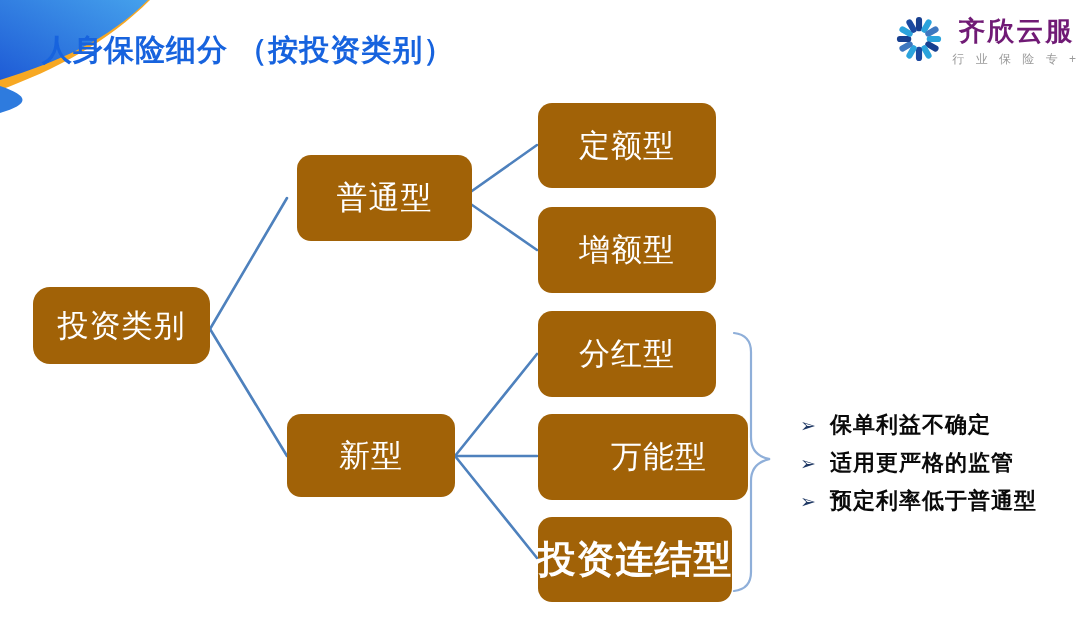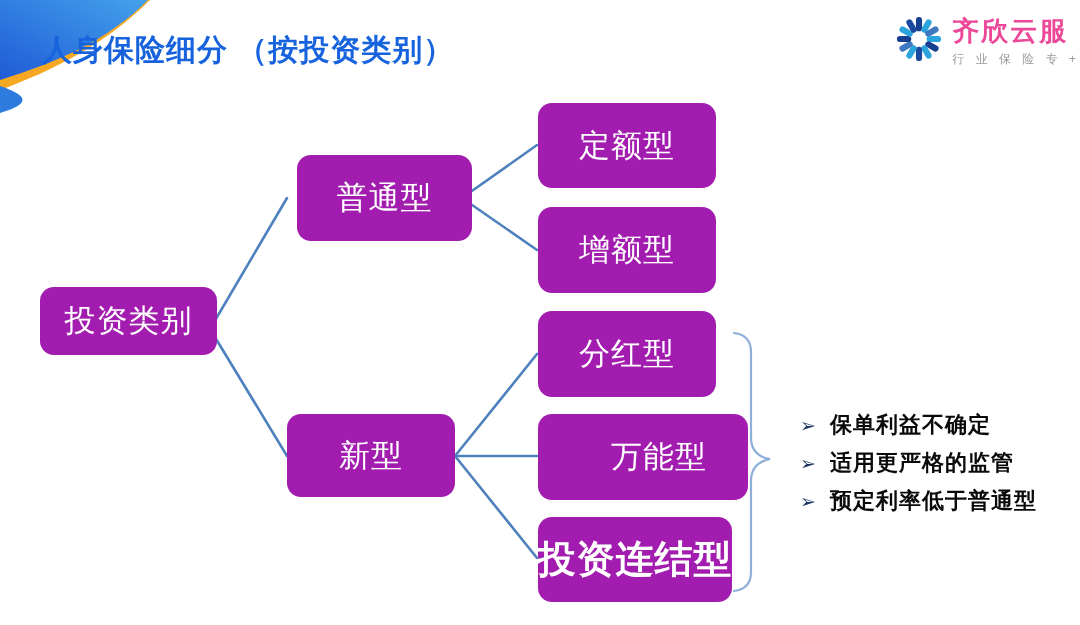--- a/index.html
+++ b/index.html
@@ -11,31 +11,31 @@
   
   .corner-decor{position:absolute;left:0;top:0;width:200px;height:130px;}
   .slide-title{
     position:absolute;left:42px;top:30px;
     font-size:30px;font-weight:bold;color:#1763DE;letter-spacing:1px;
     white-space:nowrap;
   }
   .logo{position:absolute;right:0;top:14px;display:flex;align-items:flex-start;}
   .logo-icon{width:50px;height:50px;margin-right:8px;}
   .logo-textcol{display:flex;flex-direction:column;}
-  .logo-name{font-size:27px;color:#ec4899;font-weight:600;letter-spacing:2px;line-height:34px;white-space:nowrap;}
+  .logo-name{font-size:27px;color:#701a75;font-weight:600;letter-spacing:2px;line-height:34px;white-space:nowrap;text-align:center;}
   .logo-tagline{font-size:12px;color:#9a9a9a;letter-spacing:4px;margin-top:3px;white-space:nowrap;}
   
   .diagram{position:absolute;left:0;top:0;width:1080px;height:625px;}
   .connector-layer{position:absolute;left:0;top:0;width:1080px;height:625px;}
   .node{
-    position:absolute;background:#a21caf;border-radius:14px;
+    position:absolute;background:#a16207;border-radius:14px;
     display:flex;align-items:center;justify-content:center;
     color:#ffffff;font-size:31px;letter-spacing:1px;white-space:nowrap;
   }
-  .node-root{left:40px;top:287px;width:177px;height:68px;}
+  .node-root{left:33px;top:287px;width:177px;height:77px;border-radius:17px;}
   .node-ordinary{left:297px;top:155px;width:175px;height:86px;}
   .node-new{left:287px;top:414px;width:168px;height:83px;}
   .node-fixed{left:538px;top:103px;width:178px;height:85px;}
   .node-increasing{left:538px;top:207px;width:178px;height:86px;}
   .node-dividend{left:538px;top:311px;width:178px;height:86px;}
   .node-universal{left:538px;top:414px;width:178px;height:86px;padding-left:32px;}
   .node-unitlinked{left:538px;top:517px;width:194px;height:85px;font-size:38px;font-weight:bold;}
   
   .notes{position:absolute;left:800px;top:406px;}
   .note-item{display:flex;align-items:center;height:38px;}

